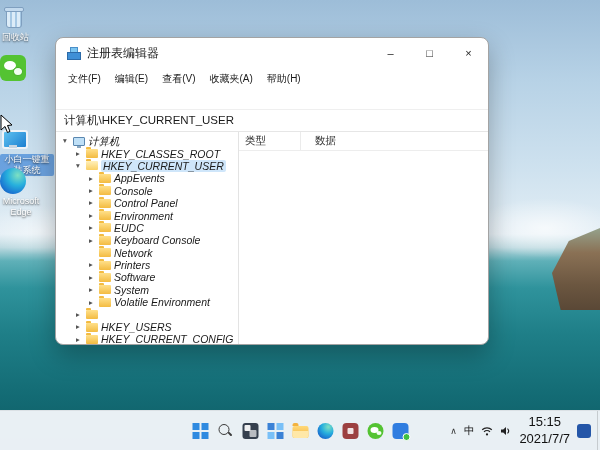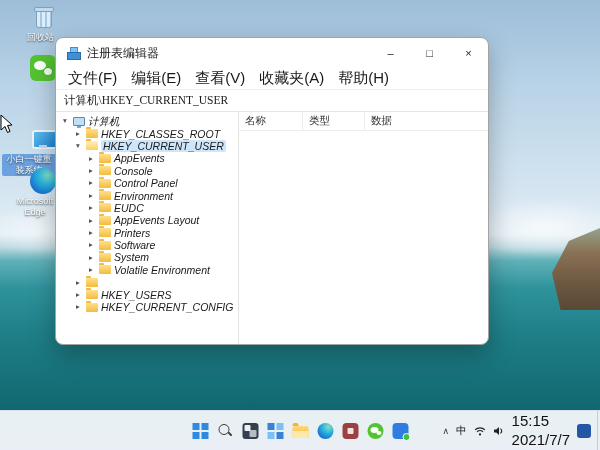--- a/index.html
+++ b/index.html
@@ -15,21 +15,21 @@
   .haze { position:absolute; pointer-events:none; }
   .haze1 { left:470px; top:198px; width:150px; height:60px;
     background:radial-gradient(ellipse at center, rgba(255,255,255,.7), rgba(255,255,255,0) 70%); }
   .haze2 { left:-20px; top:205px; width:120px; height:50px;
     background:radial-gradient(ellipse at center, rgba(255,255,255,.5), rgba(255,255,255,0) 70%); }
   .cliff { position:absolute; right:0; top:228px; width:48px; height:82px;
     background:linear-gradient(180deg,#95a28c 0%, #8a7155 30%, #6b5640 70%, #5a4836 100%);
     clip-path:polygon(100% 0, 100% 100%, 18% 100%, 0 55%, 35% 16%); }
 
   
-  .dp { position:absolute; width:56px; display:flex; flex-direction:column; align-items:flex-end; gap:2px; }
+  .dp { position:absolute; width:56px; display:flex; flex-direction:column; align-items:flex-start; gap:2px; }
   .dp-recycle { left:0; top:4px; }
   .dp-wechat  { left:0; top:55px; }
   .dp-xiaobai { left:0; top:126px; }
   .dp-edge    { left:0; top:168px; }
   .dico { width:26px; height:26px; position:relative; }
   .dico-recycle::before { content:""; position:absolute; left:6px; top:5px; width:14px; height:17px;
     background:repeating-linear-gradient(90deg,#dcecf8 0 3px,#a6c8e4 3px 5px);
     border:1px solid #7f9fbf; border-radius:2px 2px 3px 3px; }
   .dico-recycle::after { content:""; position:absolute; left:4px; top:3px; width:18px; height:3px;
     background:#c3daee; border:1px solid #7f9fbf; border-radius:2px; }
@@ -61,45 +61,45 @@
   .regicon { width:12px; height:12px; position:relative; flex:0 0 auto; }
   .regicon::before { content:""; position:absolute; left:3px; top:0; width:6px; height:5px;
     background:#7cc5f0; border:1px solid #4a8fc9; }
   .regicon::after { content:""; position:absolute; left:0; top:5px; width:12px; height:6px;
     background:#3f8fd6; border:1px solid #2c6aa8; }
   .wtitle { font-size:12px; color:#1a1a1a; }
   .wcontrols { margin-left:auto; display:flex; height:100%; }
   .ctrl { width:39px; height:100%; display:flex; align-items:center; justify-content:center;
     font-size:11px; color:#222; }
   .menubar { height:21px; display:flex; align-items:center; padding:0 5px; flex:0 0 auto; }
-  .mitem { font-size:15px; color:#1a1a1a; padding:2px 7px; }
+  .mitem { font-size:10px; color:#1a1a1a; padding:2px 7px; }
   .addr { width:100%; height:23px; border:none; border-top:1px solid #efefef; border-bottom:1px solid #e6e6e6;
     padding:0 8px; font-size:11.5px; color:#1a1a1a; outline:none; flex:0 0 auto;
-    font-family:Liberation Serif, serif; background:#fff; }
+    font-family:Liberation Sans, sans-serif; background:#fff;margin-top:20px; }
   .main { flex:1; display:flex; min-height:0; }
   .tree { width:183px; border-right:1px solid #e3e3e3; padding-top:3px; overflow:hidden; }
   .trow { display:flex; align-items:center; height:12.4px; font-size:10.5px; color:#1a1a1a;
     gap:3px; white-space:nowrap; }
   .tw { width:10px; flex:0 0 auto; text-align:center; font-size:7.5px; color:#555; line-height:1; }
   .tlabel { line-height:12px;font-style:italic; }
   .tlabel.sel { background:#cfe6fa; border-radius:2px; padding:0 2px; }
   .icon-folder, .icon-folder-open { width:12px; height:9px; border-radius:1px; position:relative; flex:0 0 auto;
     background:linear-gradient(#ffe08a,#f3bb41); }
   .icon-folder::before, .icon-folder-open::before { content:""; position:absolute; top:-2px; left:0;
     width:5px; height:2px; background:#f3bb41; border-radius:1px 1px 0 0; }
   .icon-folder-open { background:linear-gradient(#fff0bb,#fbd064); }
   .icon-computer { width:12px; height:9px; border:1px solid #5a87b0; background:#bfe0f7;
     border-radius:1px; position:relative; flex:0 0 auto; }
   .icon-computer::after { content:""; position:absolute; left:3px; bottom:-3px; width:4px; height:2px;
     background:#8aa7c0; }
   .listpane { flex:1; display:flex; flex-direction:column; min-width:0; }
   .lheader { display:flex; height:19px; border-bottom:1px solid #ededed; flex:0 0 auto; }
   .lh-col { display:flex; align-items:center; padding:0 6px; font-size:10.5px; color:#333;
     border-right:1px solid #ebebeb; height:100%; }
-  .lh-col.grow { flex:1; border-right:none; }
+  .lh-col.grow { flex:1; border-right:none;margin-left:8px; }
   .lrow { display:flex; height:17px; align-items:center; font-size:10.5px; color:#1a1a1a; }
   .lcell { padding:0 6px; display:flex; align-items:center; gap:4px; overflow:hidden; white-space:nowrap; }
   .lcell.grow { flex:1; }
   .icon-ab { font-weight:bold; font-size:7px; line-height:8px; color:#b03a2e; border:1px solid #ccc;
     background:#fff; padding:0 1px; border-radius:1px; flex:0 0 auto; }
 
   
   .taskbar { position:absolute; left:0; bottom:0; width:600px; height:40px;
     background:rgba(243,246,250,.96); border-top:1px solid rgba(0,0,0,.06); }
   .tb-center { position:absolute; left:50%; top:0; height:100%; transform:translateX(-50%);
@@ -145,21 +145,21 @@
     background:#f2fff0; border-radius:50%; }
   .ic-app2 { background:#2f7de0; border-radius:4px; }
   .ic-app2::after { content:""; position:absolute; right:-2px; bottom:-2px; width:6px; height:6px;
     background:#3fc042; border:1px solid #fff; border-radius:50%; }
 
   .tray { position:absolute; right:0; top:0; height:100%; display:flex; align-items:center;
     gap:7px; padding-right:9px; }
   .tray-chevron { font-size:9px; color:#333; }
   .tray-ime { font-size:10.5px; color:#111; }
   .tray-svg { display:flex; align-items:center; }
-  .tray-clock { text-align:left; font-size:15px; color:#111; line-height:1.25; }
+  .tray-clock { text-align:center; font-size:13px; color:#111; line-height:1.25; }
   .tray-app { width:14px; height:14px; background:#2456a8; border-radius:3px; display:block; }
   .show-desktop { position:absolute; right:0; top:0; width:3px; height:100%;
     border-left:1px solid rgba(0,0,0,.15); }
 </style>
 </head>
 <body>
 
 <div class="desktop">
 
   <div class="haze haze1"></div>
@@ -244,21 +244,26 @@
             <span class="tlabel">Environment</span>
           </div>
           <div class="trow" style="padding-left: 30px;">
             <span class="tw">▸</span>
             <span class="icon-folder"></span>
             <span class="tlabel">EUDC</span>
           </div>
           <div class="trow" style="padding-left: 30px;">
             <span class="tw">▸</span>
             <span class="icon-folder"></span>
-            <span class="tlabel">AppEvents Layout</span>
+            <span class="tlabel">Keyboard Console</span>
+          </div>
+          <div class="trow" style="padding-left: 30px;">
+            <span class="tw"></span>
+            <span class="icon-folder"></span>
+            <span class="tlabel">Network</span>
           </div>
           <div class="trow" style="padding-left: 30px;">
             <span class="tw">▸</span>
             <span class="icon-folder"></span>
             <span class="tlabel">Printers</span>
           </div>
           <div class="trow" style="padding-left: 30px;">
             <span class="tw">▸</span>
             <span class="icon-folder"></span>
             <span class="tlabel">Software</span>
@@ -283,21 +288,20 @@
             <span class="tlabel">HKEY_USERS</span>
           </div>
           <div class="trow" style="padding-left: 17px;">
             <span class="tw">▸</span>
             <span class="icon-folder"></span>
             <span class="tlabel">HKEY_CURRENT_CONFIG</span>
           </div>
         </div>
       <div class="listpane">
         <div class="lheader" id="lheader">
-            <div class="lh-col" style="width: 64px;">名称</div>
             <div class="lh-col" style="width: 62px;">类型</div>
             <div class="lh-col grow">数据</div>
           </div>
       </div>
     </div>
   </div>
 
   <div class="taskbar">
     <div class="tb-center" id="tb-center">
         <div class="tb-item">

